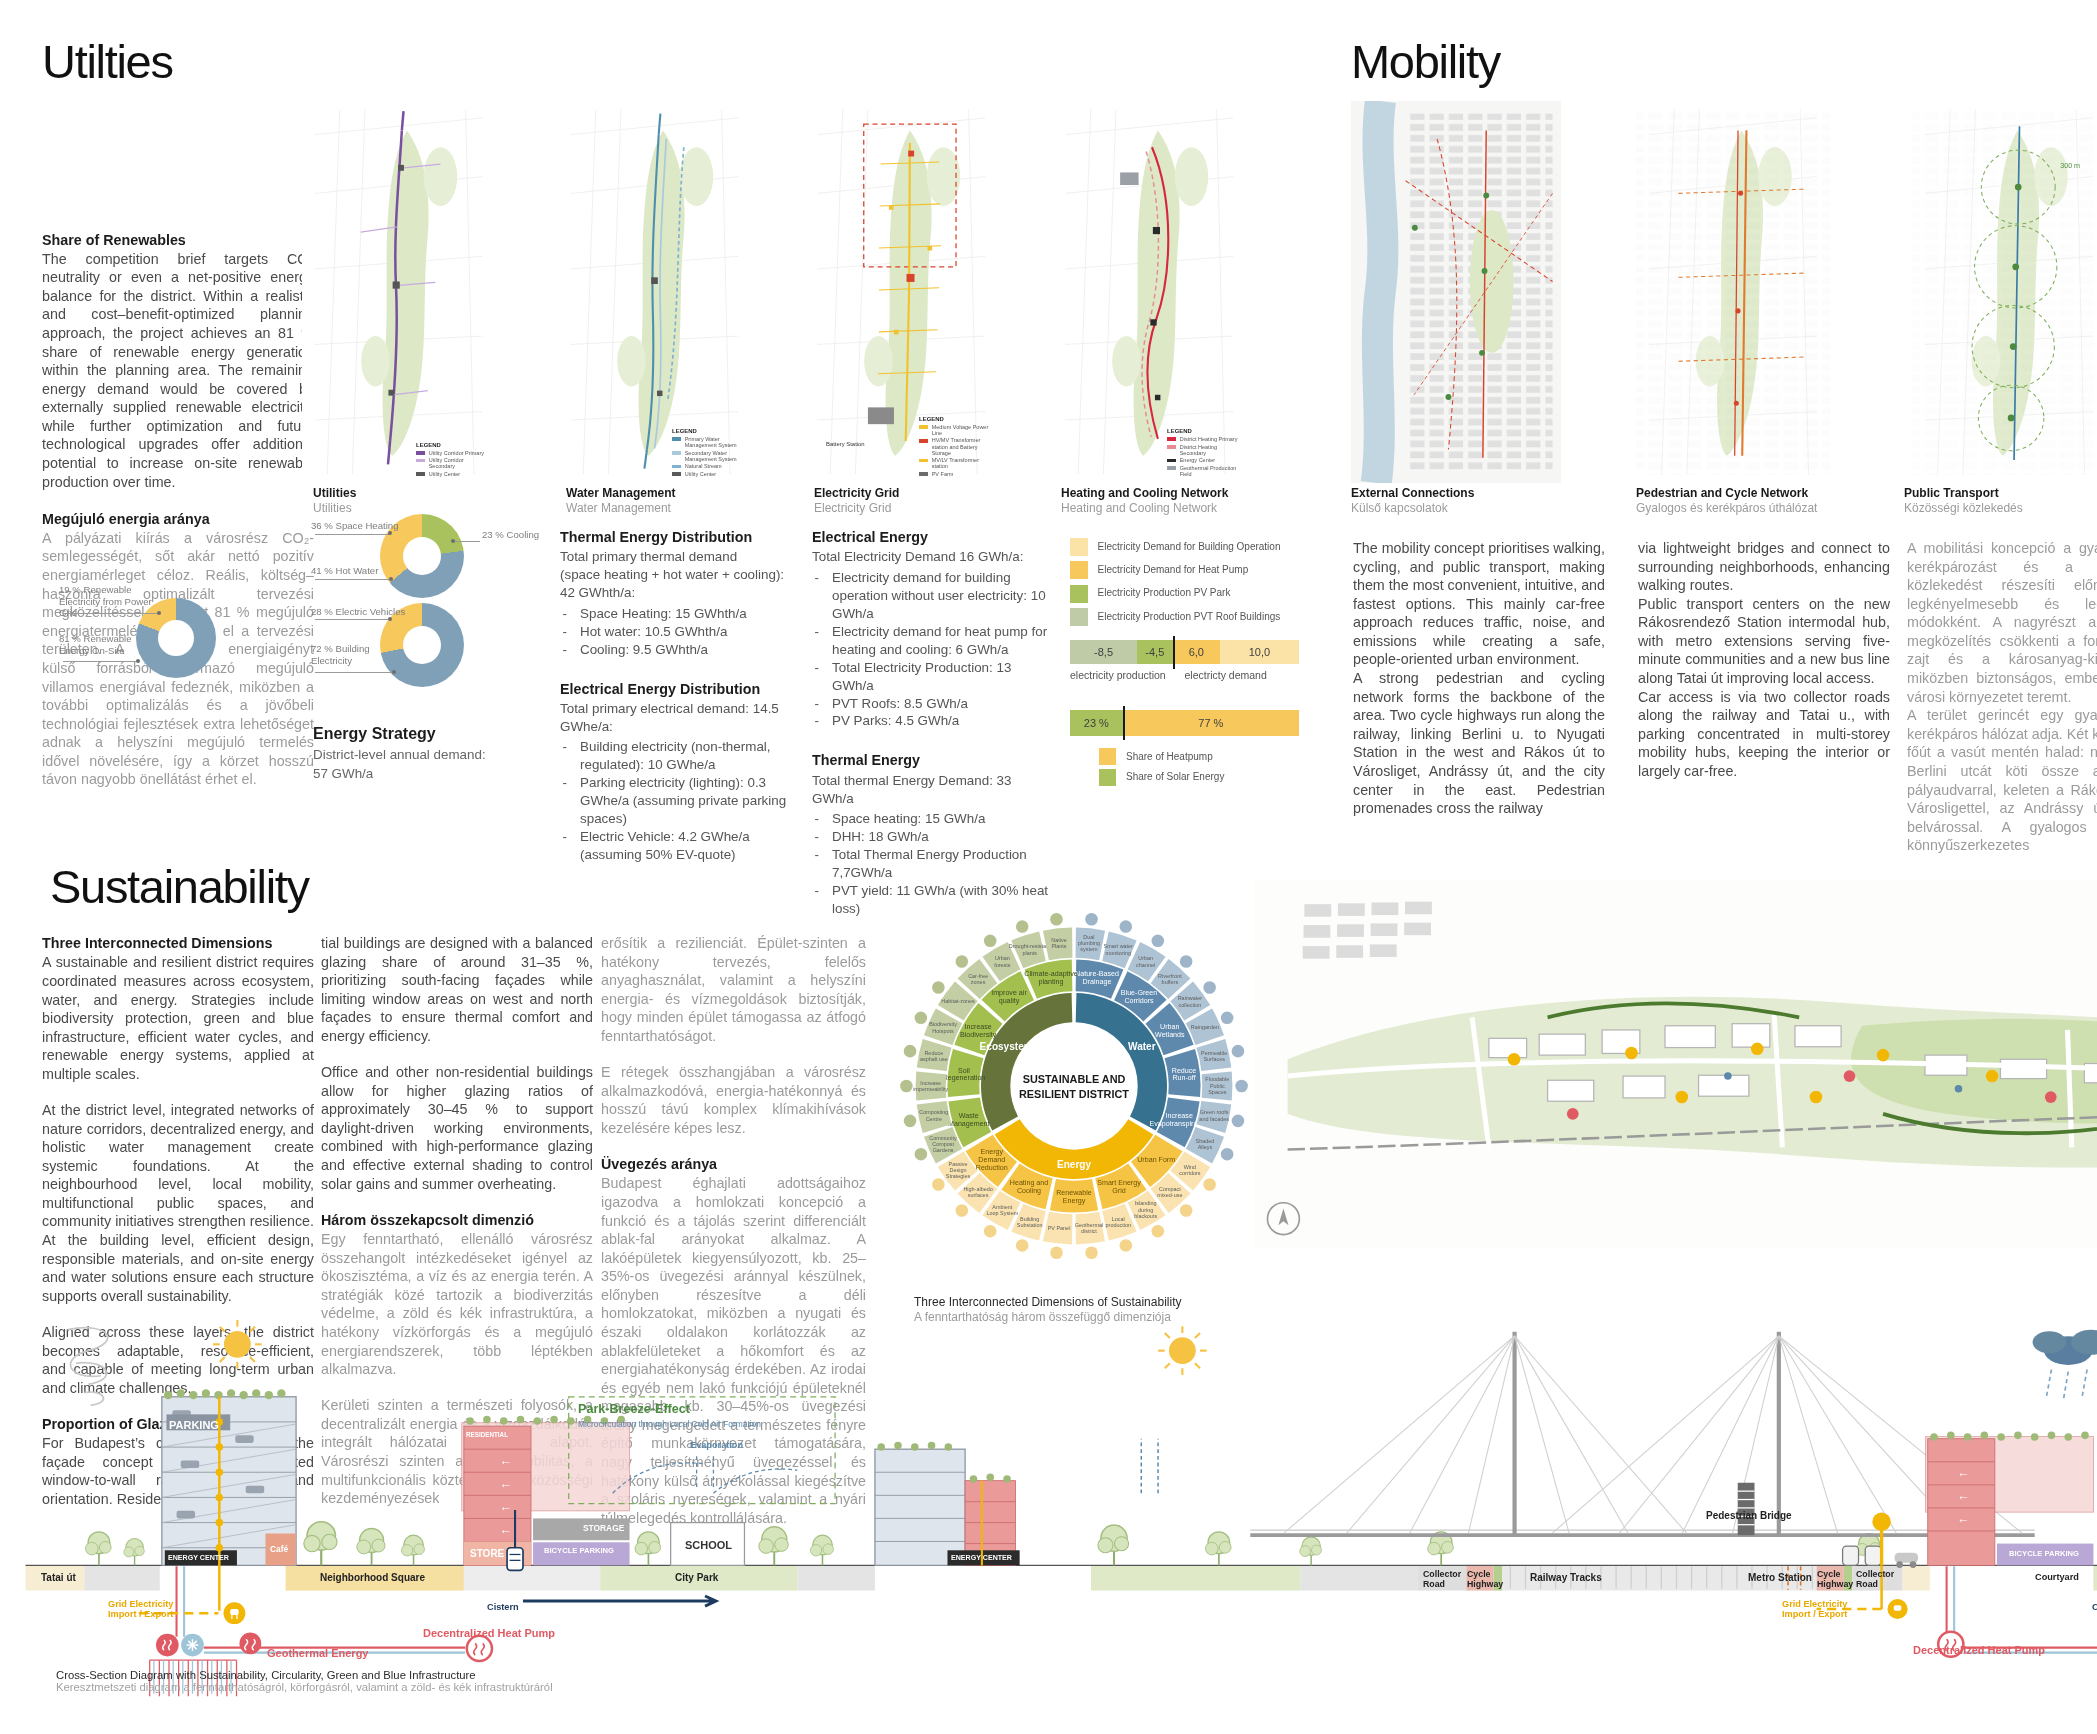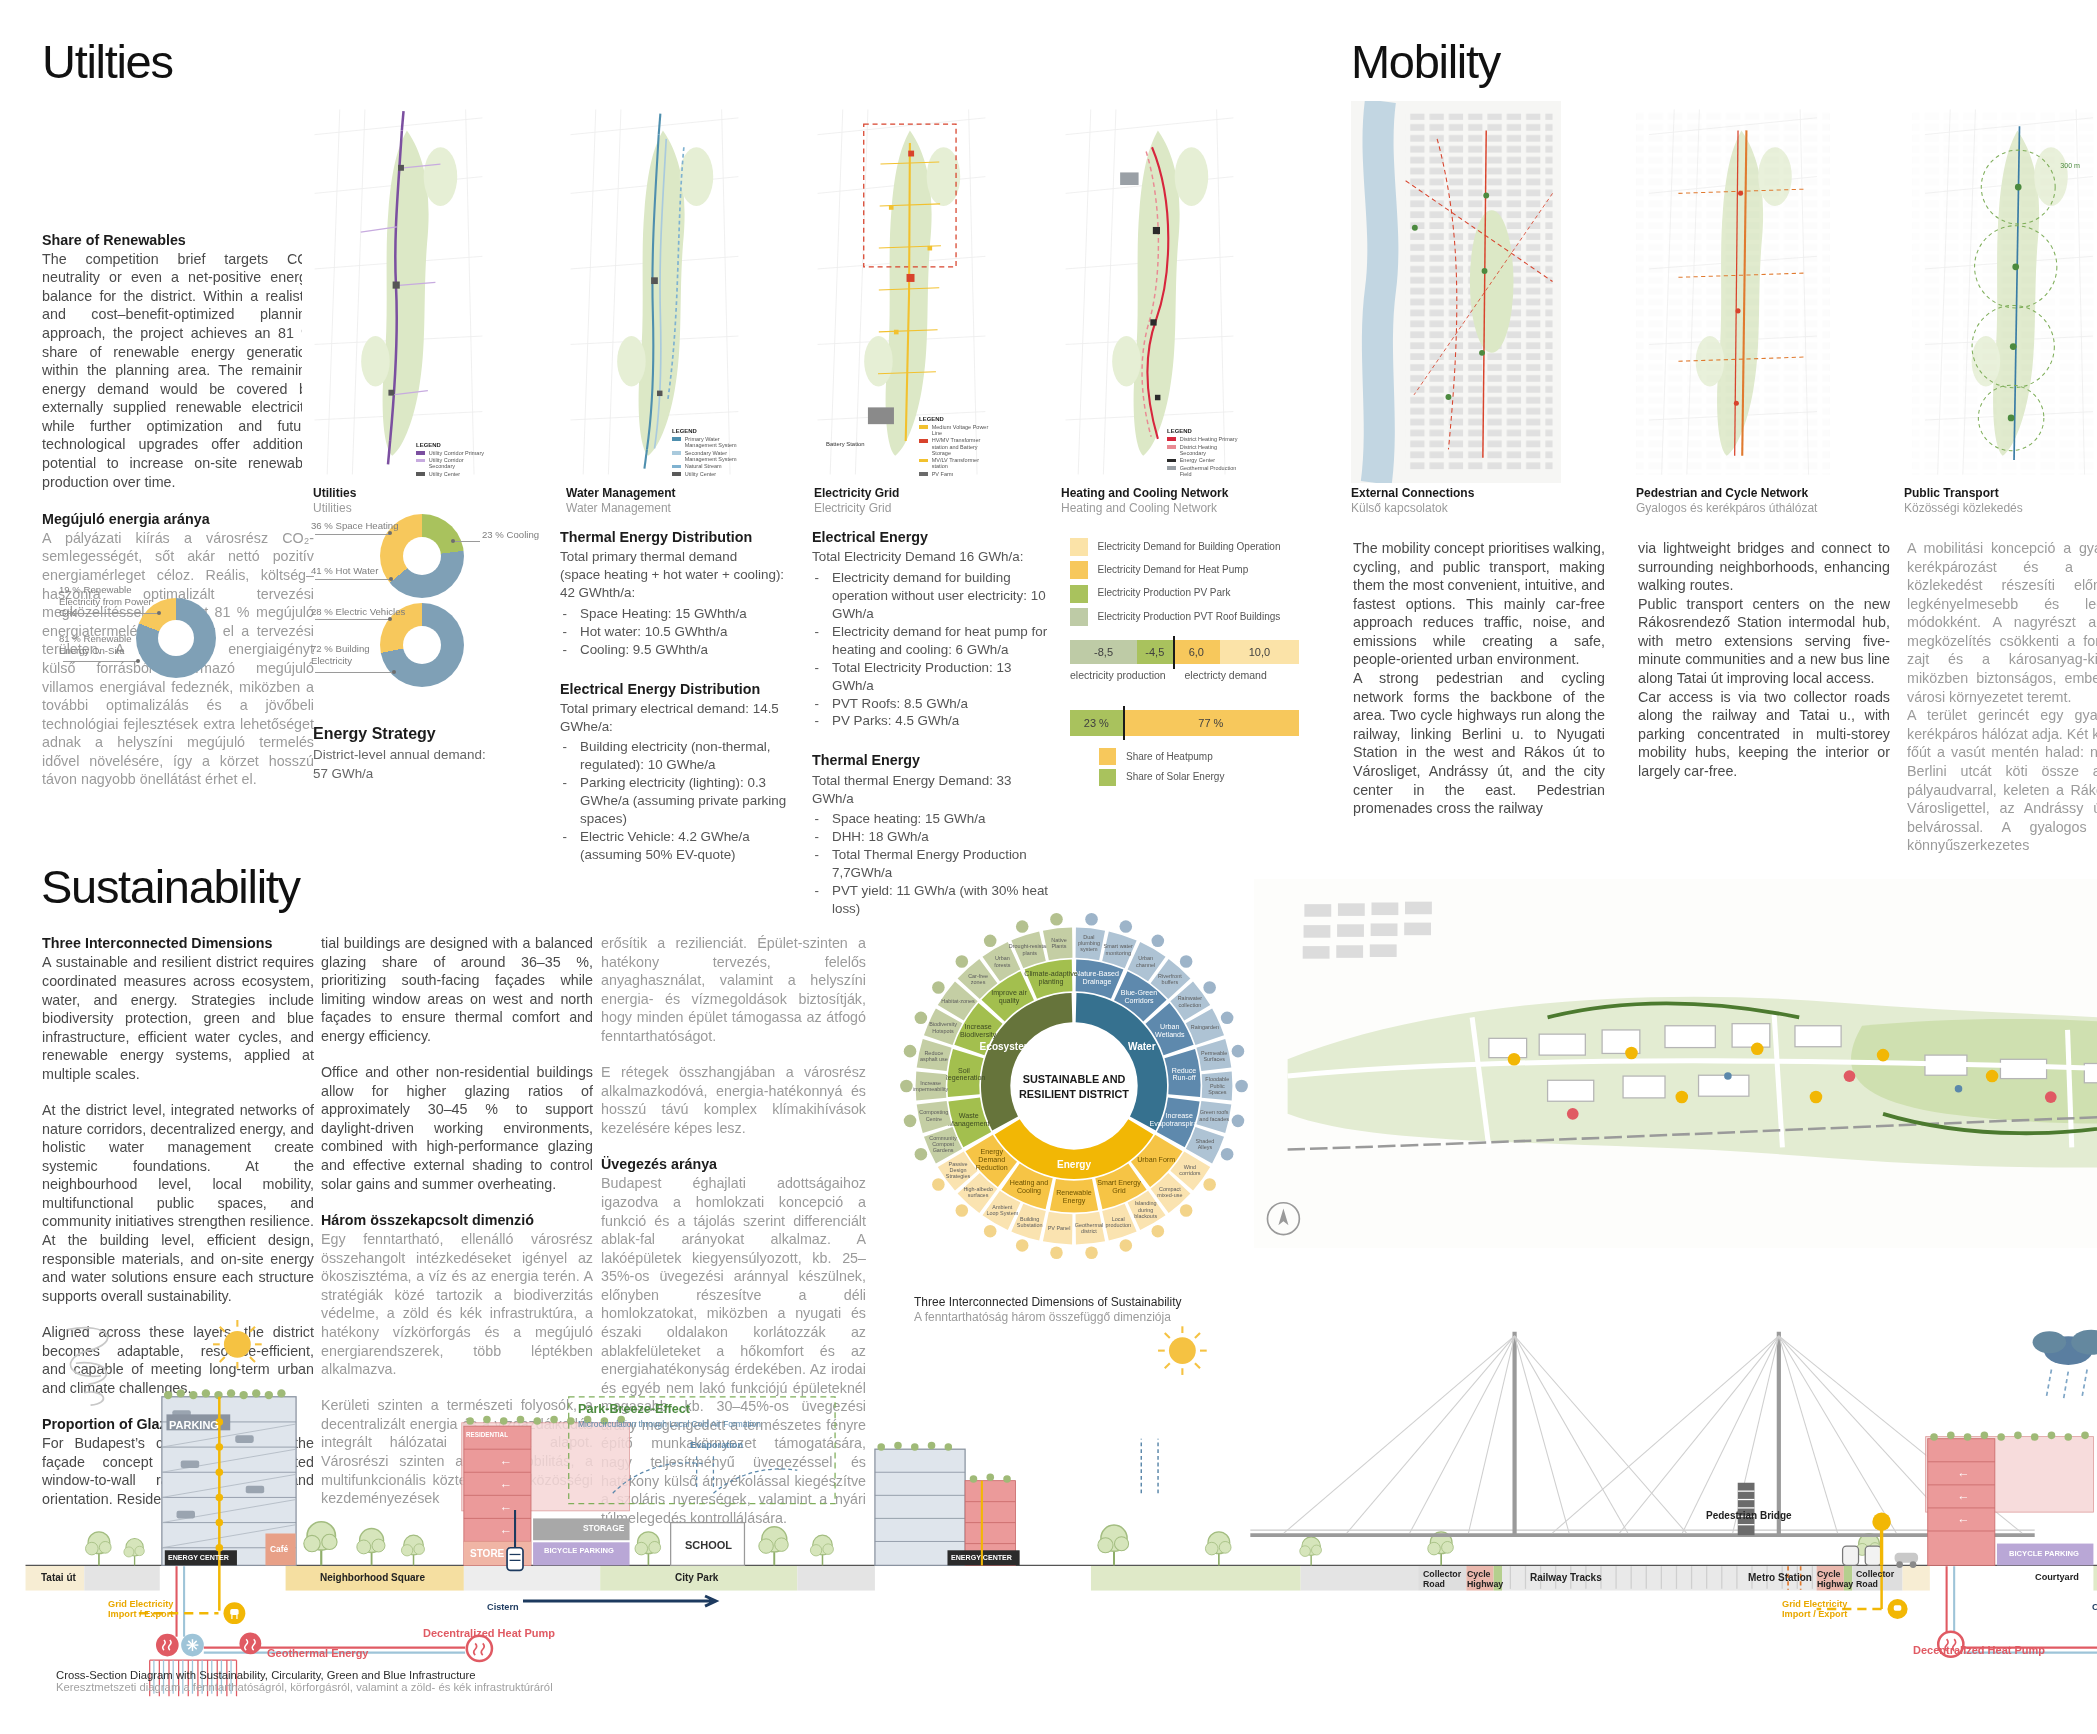--- a/index.html
+++ b/index.html
@@ -492,34 +492,34 @@
     </div>
 
   <div class="colbody textcol" style="left:1353px;top:539px;width:252px">The mobility concept prioritises walking, cycling, and public transport, making them the most convenient, intuitive, and fastest options. This mainly car-free approach reduces traffic, noise, and emissions while creating a safe, people-oriented urban environment.
 A strong pedestrian and cycling network forms the backbone of the area. Two cycle highways run along the railway, linking Berlini u. to Nyugati Station in the west and Rákos út to Városliget, Andrássy út, and the city center in the east. Pedestrian promenades cross the railway</div>
   <div class="colbody textcol" style="left:1638px;top:539px;width:252px">via lightweight bridges and connect to surrounding neighborhoods, enhancing walking routes.
 Public transport centers on the new Rákosrendező Station intermodal hub, with metro extensions serving five-minute communities and a new bus line along Tatai út improving local access.
 Car access is via two collector roads along the railway and Tatai u., with parking concentrated in multi-storey mobility hubs, keeping the interior or largely car-free.</div>
   <div class="colbody hu textcol" style="left:1907px;top:539px;width:256px">A mobilitási koncepció a gyaloglást, a kerékpározást és a közösségi közlekedést részesíti előnyben, a legkényelmesebb és leggyorsabb módokként. A nagyrészt autómentes megközelítés csökkenti a forgalmat, a zajt és a károsanyag-kibocsátást, miközben biztonságos, emberközpontú városi környezetet teremt.
 A terület gerincét egy gyalogos- és kerékpáros hálózat adja. Két kerékpáros főút a vasút mentén halad: nyugaton a Berlini utcát köti össze a Nyugati pályaudvarral, keleten a Rákos utcát a Városligettel, az Andrássy úttal és a belvárossal. A gyalogos sétányok könnyűszerkezetes</div>
 
-  <h1 class="title" style="left:41px;top:859px">Sustainability</h1>
+  <h1 class="title" style="left:50px;top:859px">Sustainability</h1>
 
   <div class="blocks textcol" style="left:42px;top:934px;width:272px">
 
   <div class="blk h">Three Interconnected Dimensions</div>
       <div class="blk p">A sustainable and resilient district requires coordinated measures across ecosystem, water, and energy. Strategies include biodiversity protection, green and blue infrastructure, efficient water cycles, and renewable energy systems, applied at multiple scales.</div>
       <div class="blk p">At the district level, integrated networks of nature corridors, decentralized energy, and holistic water management create systemic foundations. At the neighbourhood level, local mobility, multifunctional public spaces, and community initiatives strengthen resilience. At the building level, efficient design, responsible materials, and on-site energy and water solutions ensure each structure supports overall sustainability.</div>
       <div class="blk p">Aligned across these layers, the district becomes adaptable, resource-efficient, and capable of meeting long-term urban and climate challenges.</div>
       <div class="blk h">Proportion of Glazing</div>
       <div class="blk p">For Budapest’s climatic conditions, the façade concept follows differentiated window-to-wall ratios by use and orientation. Residen-</div>
     </div>
   <div class="blocks textcol" style="left:321px;top:934px;width:272px">
 
-  <div class="blk p">tial buildings are designed with a balanced glazing share of around 36–35 %, prioritizing south-facing façades while limiting window areas on west and north façades to ensure thermal comfort and energy efficiency.</div>
+  <div class="blk p">tial buildings are designed with a balanced glazing share of around 31–35 %, prioritizing south-facing façades while limiting window areas on west and north façades to ensure thermal comfort and energy efficiency.</div>
       <div class="blk p">Office and other non-residential buildings allow for higher glazing ratios of approximately 30–45 % to support daylight-driven working environments, combined with high-performance glazing and effective external shading to control solar gains and summer overheating.</div>
       <div class="blk h">Három összekapcsolt dimenzió</div>
       <div class="blk hp">Egy fenntartható, ellenálló városrész összehangolt intézkedéseket igényel az ökoszisztéma, a víz és az energia terén. A stratégiák közé tartozik a biodiverzitás védelme, a zöld és kék infrastruktúra, a hatékony vízkörforgás és a megújuló energiarendszerek, több léptékben alkalmazva.</div>
       <div class="blk hp">Kerületi szinten a természeti folyosók, a decentralizált energia és a vízgazdálkodás integrált hálózatai adják az alapot. Városrészi szinten a helyi mobilitás, a multifunkcionális közterek és a közösségi kezdeményezések</div>
     </div>
   <div class="blocks textcol" style="left:601px;top:934px;width:265px">
 
   <div class="blk hp">erősítik a rezilienciát. Épület-szinten a hatékony tervezés, felelős anyaghasználat, valamint a helyszíni energia- és vízmegoldások biztosítják, hogy minden épület támogassa az átfogó fenntarthatóságot.</div>
       <div class="blk hp">E rétegek összhangjában a városrész alkalmazkodóvá, energia-hatékonnyá és hosszú távú komplex klímakihívások kezelésére képes lesz.</div>
       <div class="blk h">Üvegezés aránya</div>

